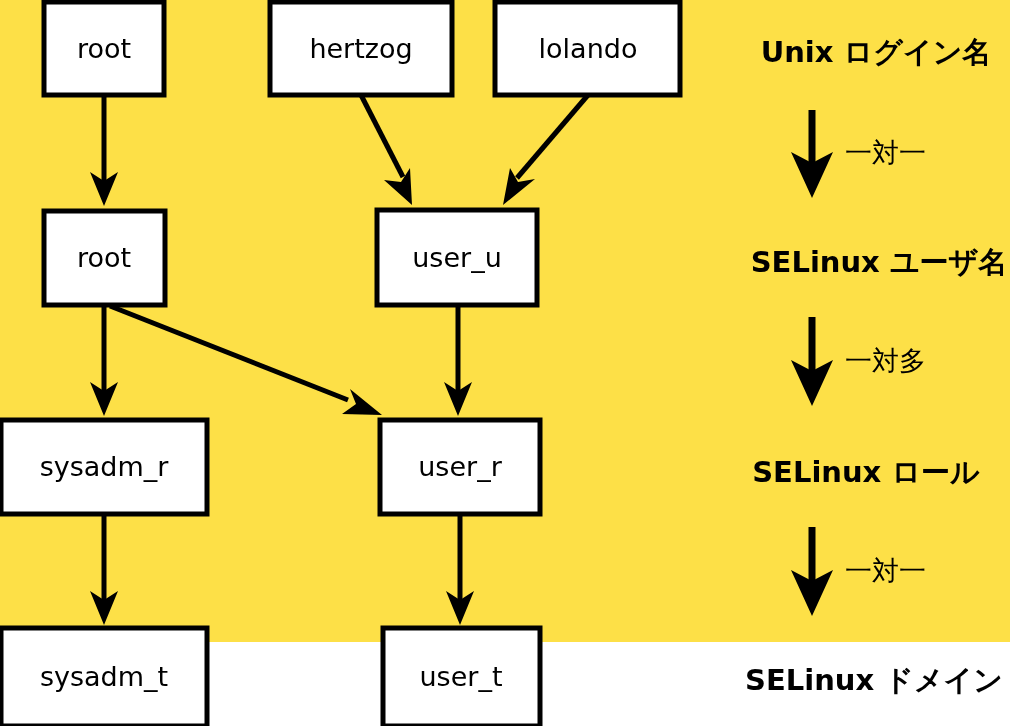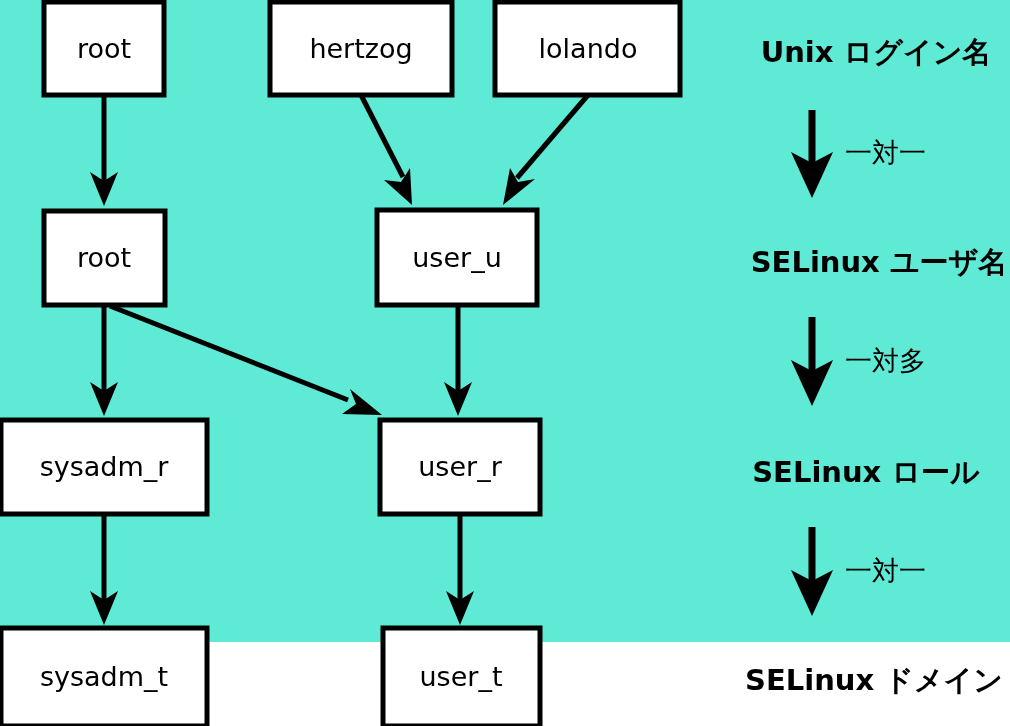--- a/index.html
+++ b/index.html
@@ -10,21 +10,21 @@
   body {
     width: 1010px;
     height: 726px;
     overflow: hidden;
     font-family: "DejaVu Sans", sans-serif;
   }
   #diagram-root {
     position: relative;
     width: 1010px;
     height: 642px;
-    background: #5eead4;
+    background: #fde047;
   }
   svg.layer {
     position: absolute;
     top: 0;
     left: 0;
     width: 1010px;
     height: 726px;
   }
   .node-box {
     fill: #ffffff;

